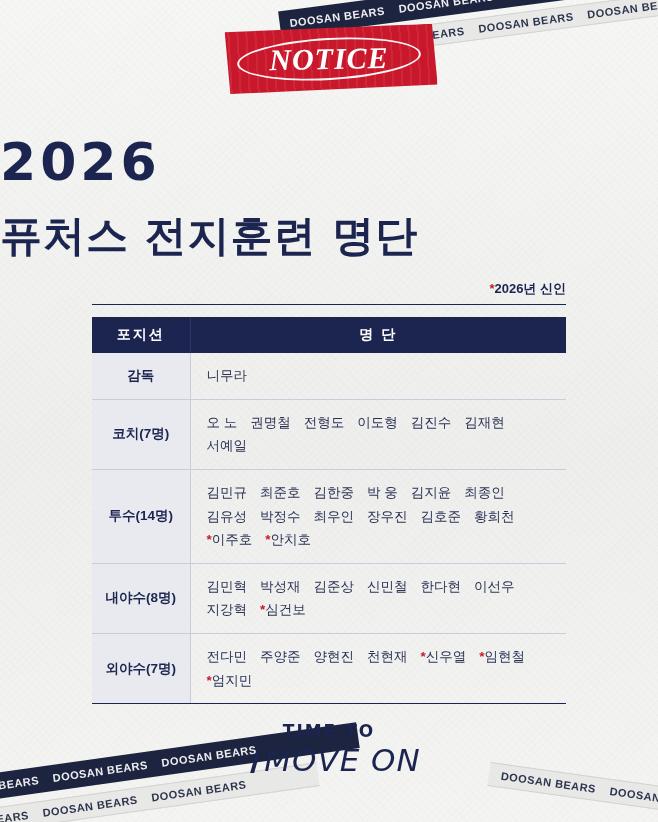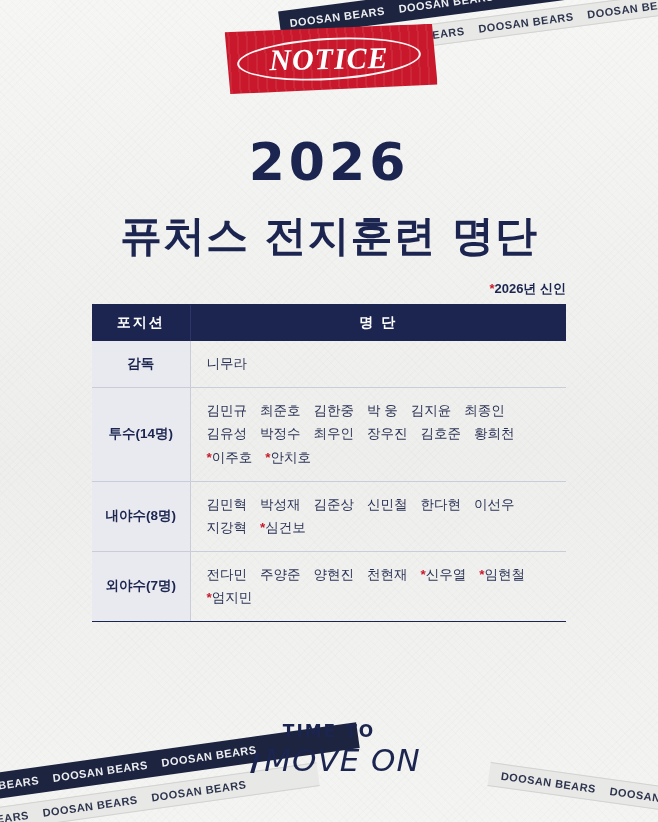--- a/index.html
+++ b/index.html
@@ -122,21 +122,20 @@
     border-radius: 50%;
     transform: rotate(-2deg);
     z-index: 1;
     opacity: 0.95;
   }
 
   
   .headline {
     position: absolute;
     top: 136px; left: 0; right: 0;
-    text-align: center;
     color: #1b2550;
   }
   .h-year {
     font-size: 52px;
     font-weight: 700;
     letter-spacing: 4px;
     font-family: "DejaVu Sans", sans-serif;
     line-height: 1;
   }
   .h-sub {
@@ -166,20 +165,21 @@
     left: 92px;
     width: 474px;
     border-top: 1px solid #1b2550;
     border-bottom: 1px solid #1b2550;
   }
   table.roster {
     width: 100%;
     border-collapse: collapse;
     font-size: 13.5px;
     color: #1b2550;
+    margin-top: 12px;
   }
   table.roster thead th {
     background: #1b2550;
     color: #ffffff;
     font-weight: 700;
     font-size: 14px;
     padding: 9px 0;
     letter-spacing: 2px;
   }
   table.roster thead th.pos-h { width: 98px; border-right: 1px solid #2c3768; }
@@ -286,20 +286,24 @@
         <th class="pos-h">포지션</th>
         <th>명  단</th>
       </tr>
     </thead>
     <tbody id="roster-body">
         <tr>
           <td class="pos">감독</td>
           <td class="names"><span class="nm"><span>니무라</span></span></td>
         </tr>
         <tr>
+          <td class="pos">코치(7명)</td>
+          <td class="names"><span class="nm"><span>오  노</span></span><span class="nm"><span>권명철</span></span><span class="nm"><span>전형도</span></span><span class="nm"><span>이도형</span></span><span class="nm"><span>김진수</span></span><span class="nm"><span>김재현</span></span><span class="nm"><span>서예일</span></span></td>
+        </tr>
+        <tr>
           <td class="pos">투수(14명)</td>
           <td class="names"><span class="nm"><span>김민규</span></span><span class="nm"><span>최준호</span></span><span class="nm"><span>김한중</span></span><span class="nm"><span>박  웅</span></span><span class="nm"><span>김지윤</span></span><span class="nm"><span>최종인</span></span><span class="nm"><span>김유성</span></span><span class="nm"><span>박정수</span></span><span class="nm"><span>최우인</span></span><span class="nm"><span>장우진</span></span><span class="nm"><span>김호준</span></span><span class="nm"><span>황희천</span></span><span class="nm"><span class="star">*</span><span>이주호</span></span><span class="nm"><span class="star">*</span><span>안치호</span></span></td>
         </tr>
         <tr>
           <td class="pos">내야수(8명)</td>
           <td class="names"><span class="nm"><span>김민혁</span></span><span class="nm"><span>박성재</span></span><span class="nm"><span>김준상</span></span><span class="nm"><span>신민철</span></span><span class="nm"><span>한다현</span></span><span class="nm"><span>이선우</span></span><span class="nm"><span>지강혁</span></span><span class="nm"><span class="star">*</span><span>심건보</span></span></td>
         </tr>
         <tr>
           <td class="pos">외야수(7명)</td>
           <td class="names"><span class="nm"><span>전다민</span></span><span class="nm"><span>주양준</span></span><span class="nm"><span>양현진</span></span><span class="nm"><span>천현재</span></span><span class="nm"><span class="star">*</span><span>신우열</span></span><span class="nm"><span class="star">*</span><span>임현철</span></span><span class="nm"><span class="star">*</span><span>엄지민</span></span></td>

